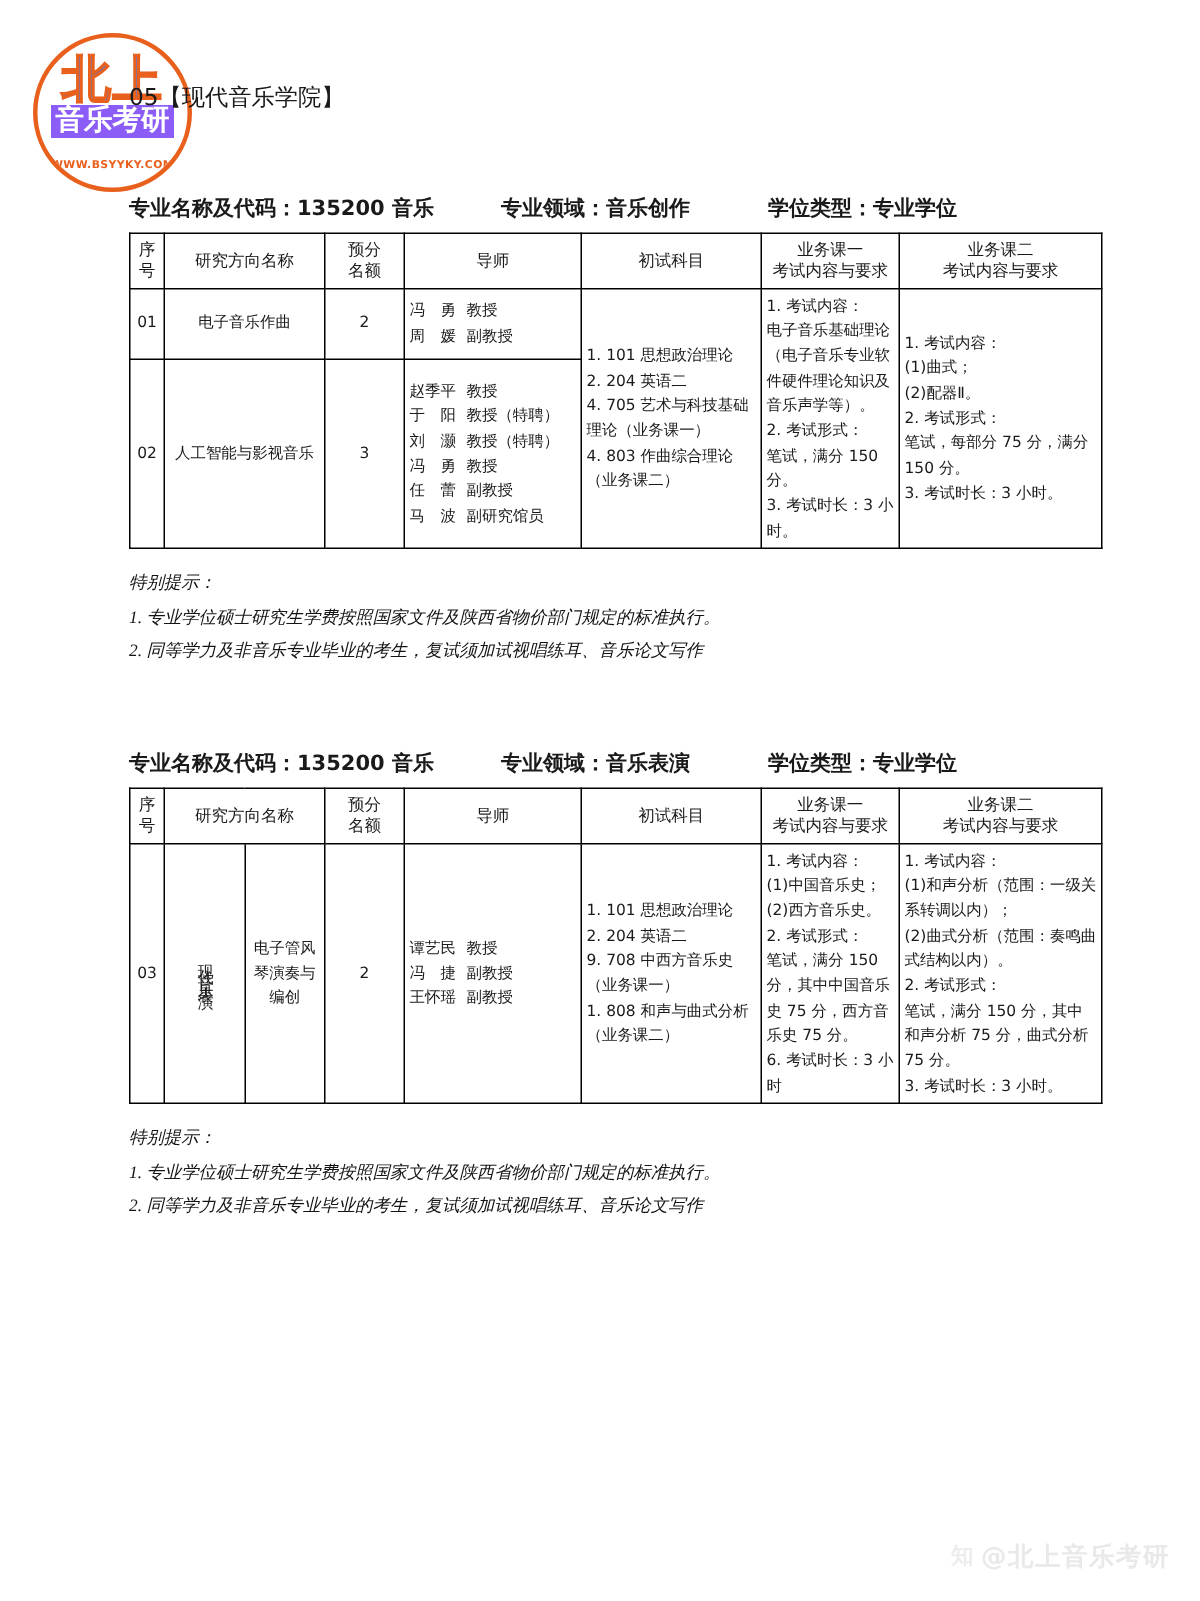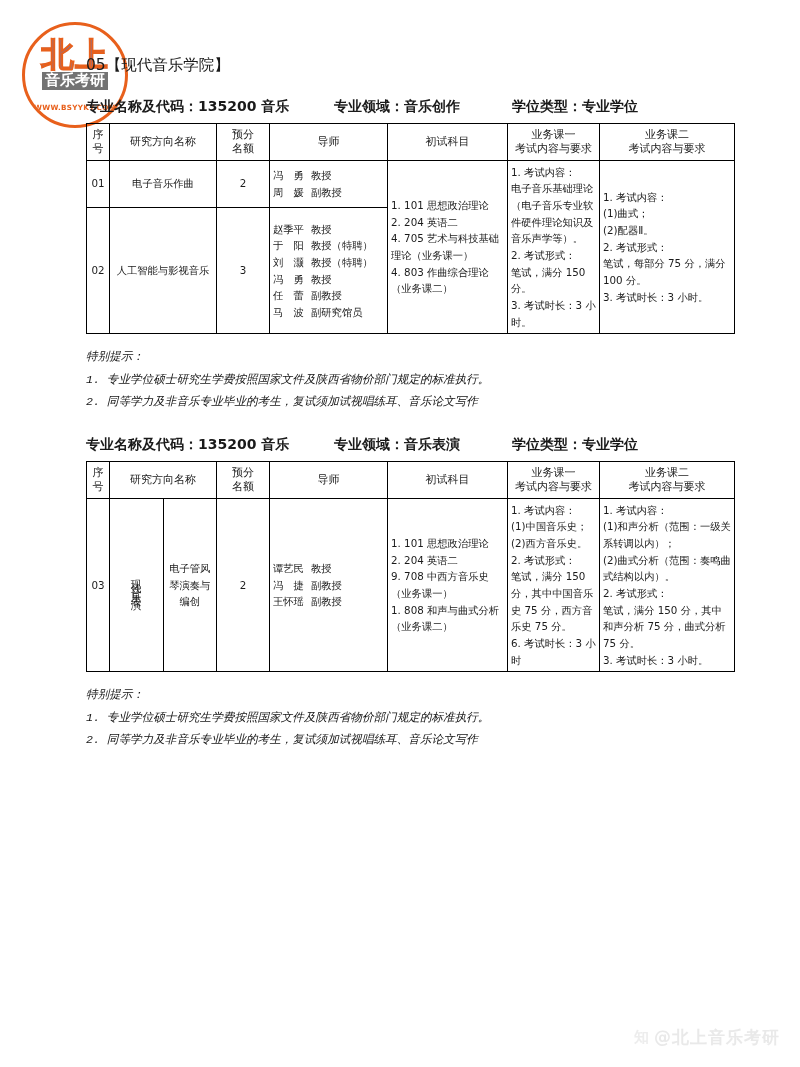--- a/index.html
+++ b/index.html
@@ -35,25 +35,25 @@
     font-weight: bold;
     font-size: 33px;
     letter-spacing: 1px;
     color: #3b82f6;
     line-height: 1;
     margin-bottom: 1px;
     -webkit-text-stroke: 1px #e8601c;
   }
   .logo-sub {
     font-weight: bold;
-    font-size: 15px;
+    font-size: 19px;
     letter-spacing: 0px;
     color: #e8601c;
     line-height: 1.05;
-    background: #737373;
+    background: #8b5cf6;
     color: #fff;
     padding: 1px 3px 2px 3px;
   }
   .logo-url {
     font-size: 7.2px;
     font-weight: bold;
     letter-spacing: 0.3px;
     color: #e8601c;
     margin-top: 13px;
     font-family: "DejaVu Sans", "Liberation Sans", sans-serif;
@@ -73,21 +73,21 @@
   .meta-row {
     display: flex;
     align-items: baseline;
     font-size: 14px;
     font-weight: bold;
     white-space: nowrap;
     margin: 0 0 7px 0;
   }
   .meta-cell { display: inline-block; }
   .meta-cell.m1 { width: 248px; }
-  .meta-cell.m2 { width: 178px; }
+  .meta-cell.m2 { width: 178px; margin-top: 32px; }
   .meta-cell.m3 { width: auto; }
 
   
   table.grid {
     border-collapse: collapse;
     table-layout: fixed;
     width: 630px;
     font-size: 10.3px;
     line-height: 1.62;
   }
@@ -127,21 +127,21 @@
     text-orientation: upright;
     letter-spacing: 4px;
     margin: 0 auto;
     line-height: 1;
     font-size: 10.5px;
   }
   td.vert { width: 26px; text-align: center; padding: 4px 1px; }
 
   
   .notes {
-    font-family: Liberation Mono, monospace;
+    font-family: Liberation Serif, serif;
     font-size: 11.6px;
     line-height: 1.95;
     font-style: italic;
     color: #141414;
     margin: 12px 0 0 0;
   }
   .notes div { white-space: nowrap; }
 
   
   .watermark {
@@ -249,21 +249,21 @@
                 <div>笔试，满分 150 分。</div>
                 <div>3. 考试时长：3 小时。</div>
               </div>
             </td>
             <td class="top cell-lines" rowspan="2">
               <div class="lines">
                 <div>1. 考试内容：</div>
                 <div>(1)曲式；</div>
                 <div>(2)配器Ⅱ。</div>
                 <div>2. 考试形式：</div>
-                <div>笔试，每部分 75 分，满分 100 分。</div>
+                <div>笔试，每部分 75 分，满分 150 分。</div>
                 <div>3. 考试时长：3 小时。</div>
               </div>
             </td>
           </tr>
           <tr>
             <td class="center">02</td>
             <td class="center">人工智能与影视音乐</td>
             <td class="center">3</td>
             <td class="cell-lines">
               <div class="adv-line">

